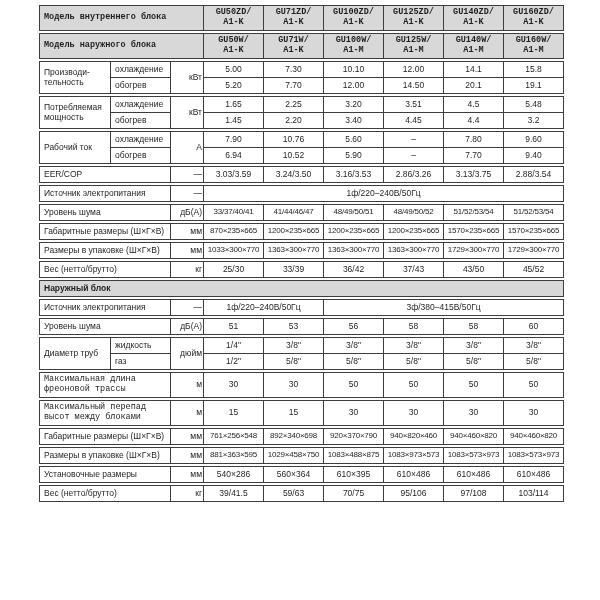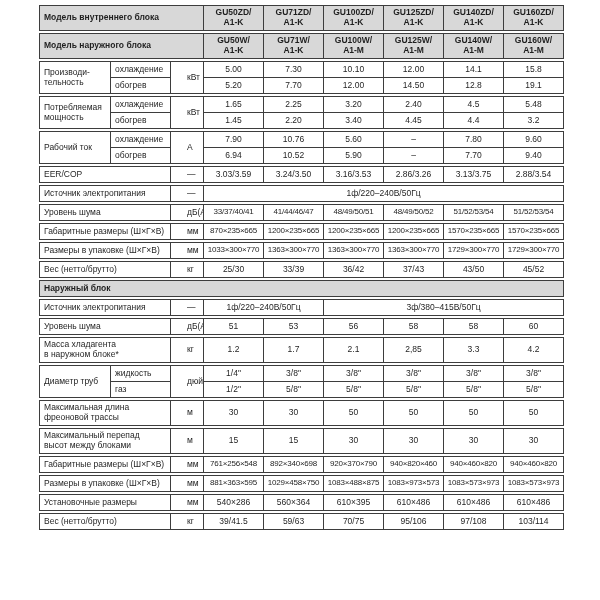--- a/index.html
+++ b/index.html
@@ -4,24 +4,24 @@
 <style>
   html,body{margin:0;padding:0;background:#ffffff;width:600px;height:600px;
     font-family:"Liberation Sans",sans-serif;color:#1f1f1f;}
   #tablewrap{position:absolute;left:39px;top:5px;width:524px;}
   table.grp{border-collapse:collapse;table-layout:fixed;width:524px;margin:0 0 2px 0;}
   col.c1{width:71px}col.c2{width:60px}col.c3{width:33px}col.cv{width:60px}
   td{border:1px solid #3d3d3d;font-size:8.5px;line-height:1.12;height:15px;
      padding:0 2px;overflow:hidden;vertical-align:middle;background:#fff;}
   td.lbl{text-align:left;padding-left:4px;}
   td.val{text-align:center;padding:0 1px;}
-  td.unit{text-align:left;padding:0 16px;margin-left:36px;}
+  td.unit{text-align:right;padding:0 1px;margin-left:36px;}
   td.b{font-weight:bold;}
   td.pre{white-space:pre-line;margin-top:12px;}
-  td.h2{height:24px;}
+  td.h2{height:24px;font-family:Liberation Mono, monospace;}
   td.sm{font-size:8px;letter-spacing:-0.2px;margin-top:32px;}
   table.hdr td{background:#d8d8d8;}
 </style>
 </head>
 <body>
 
 <div id="tablewrap">
 
   <table class="grp hdr">
     <colgroup>
@@ -109,21 +109,21 @@
           <td class="val">12.00</td>
           <td class="val">14.1</td>
           <td class="val">15.8</td>
     </tr>
     <tr>
       <td class="lbl">обогрев</td>
       <td class="val">5.20</td>
           <td class="val">7.70</td>
           <td class="val">12.00</td>
           <td class="val">14.50</td>
-          <td class="val">12.8</td>
+          <td class="val">20.1</td>
           <td class="val">19.1</td>
     </tr>
     </tbody>
   </table>
 
   <table class="grp">
     <colgroup>
         <col class="c1">
         <col class="c2">
         <col class="c3">
@@ -136,21 +136,21 @@
       </colgroup>
     <tbody>
     <tr>
       <td class="lbl pre" rowspan="2">Потребляемая
 мощность</td>
       <td class="lbl">охлаждение</td>
       <td class="unit" rowspan="2">кВт</td>
       <td class="val">1.65</td>
           <td class="val">2.25</td>
           <td class="val">3.20</td>
-          <td class="val">2.40</td>
+          <td class="val">3.51</td>
           <td class="val">4.5</td>
           <td class="val">5.48</td>
     </tr>
     <tr>
       <td class="lbl">обогрев</td>
       <td class="val">1.45</td>
           <td class="val">2.20</td>
           <td class="val">3.40</td>
           <td class="val">4.45</td>
           <td class="val">4.4</td>
@@ -409,46 +409,20 @@
           <td class="val">53</td>
           <td class="val">56</td>
           <td class="val">58</td>
           <td class="val">58</td>
           <td class="val">60</td>
     </tr>
       </tbody>
   </table>
 
 
-  <table class="grp">
-    <colgroup>
-        <col class="c1">
-        <col class="c2">
-        <col class="c3">
-        <col class="cv">
-        <col class="cv">
-        <col class="cv">
-        <col class="cv">
-        <col class="cv">
-        <col class="cv">
-      </colgroup>
-    <tbody>
-        <tr>
-      <td class="lbl pre h2" colspan="2">Масса хладагента
-в наружном блоке*</td>
-      <td class="unit">кг</td>
-      <td class="val">1.2</td>
-          <td class="val">1.7</td>
-          <td class="val">2.1</td>
-          <td class="val">2,85</td>
-          <td class="val">3.3</td>
-          <td class="val">4.2</td>
-    </tr>
-      </tbody>
-  </table>
 
   <table class="grp">
     <colgroup>
         <col class="c1">
         <col class="c2">
         <col class="c3">
         <col class="cv">
         <col class="cv">
         <col class="cv">
         <col class="cv">

